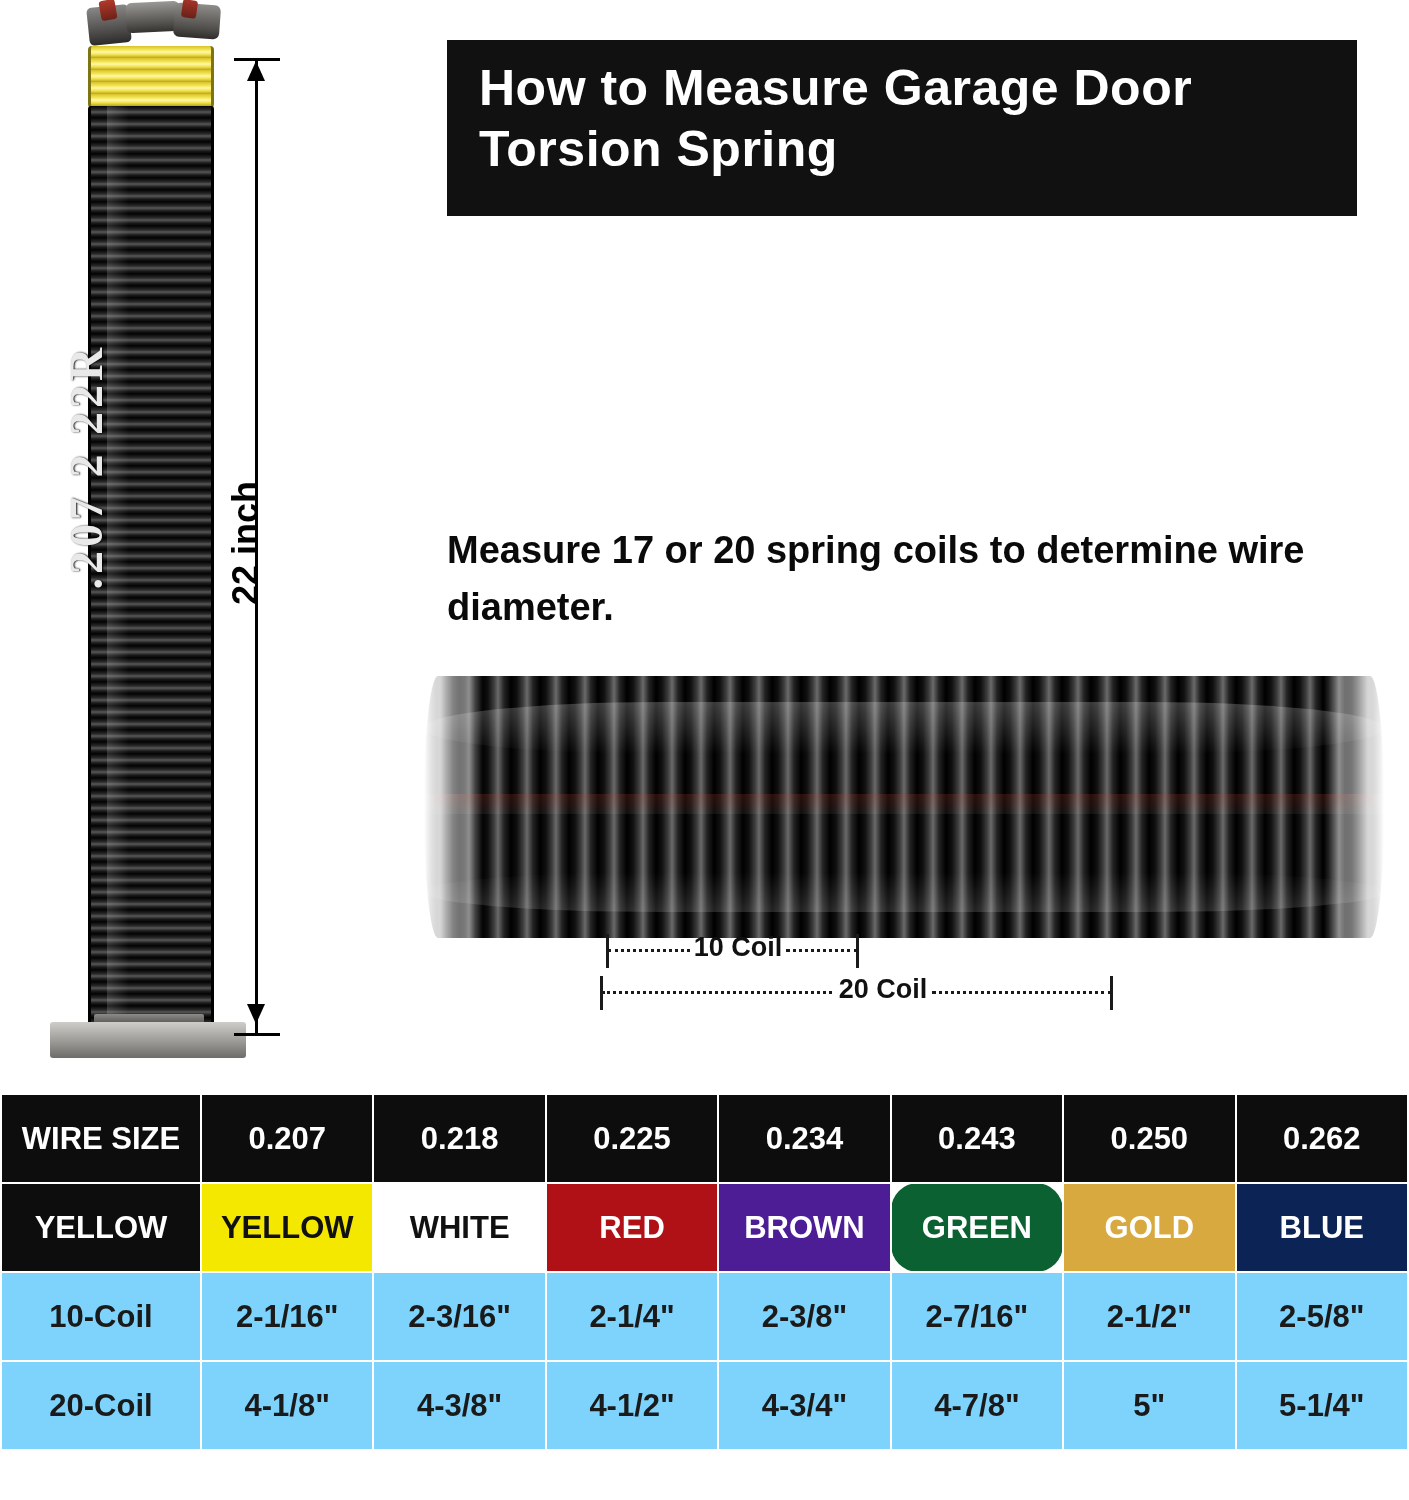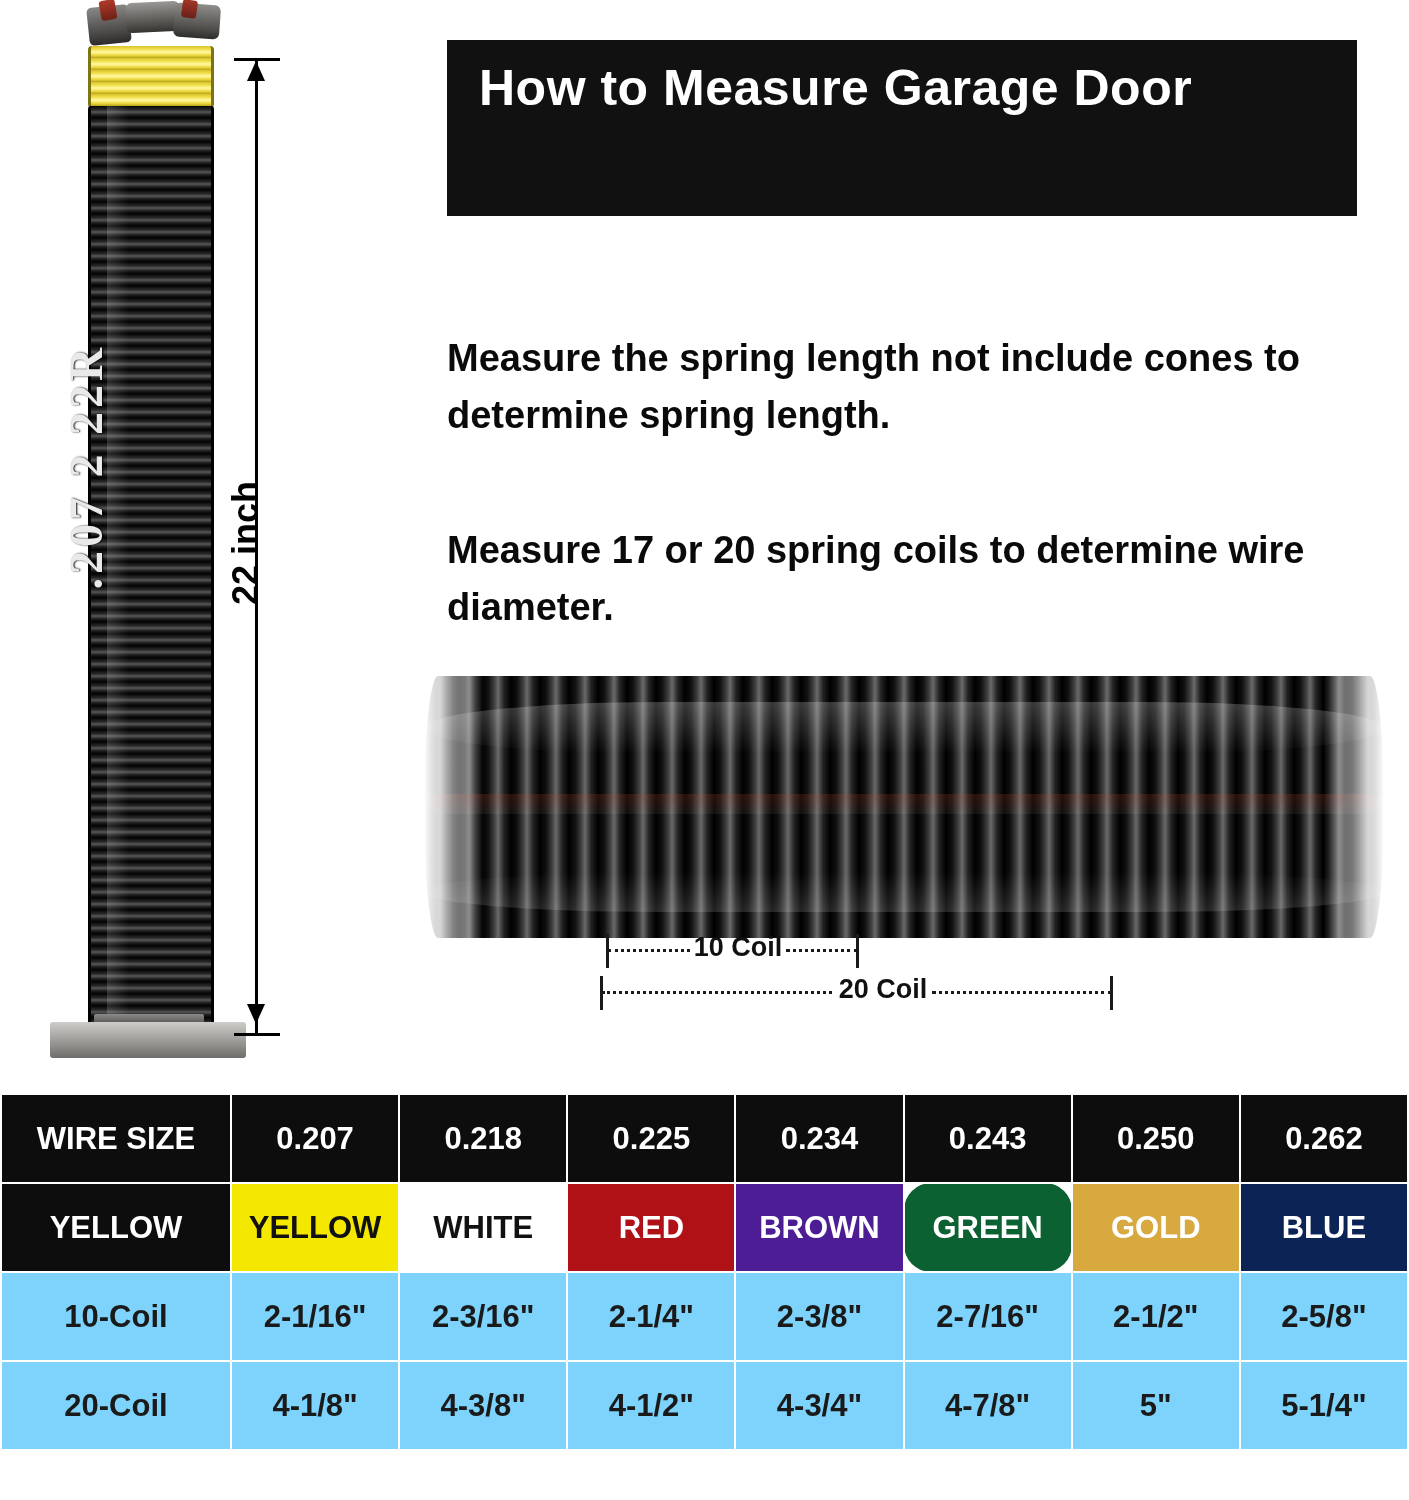--- a/index.html
+++ b/index.html
@@ -327,21 +327,21 @@
   #spec-table td {
     text-align: center;
     vertical-align: middle;
     font-size: 31px;
     font-weight: 700;
     padding: 0;
     height: 89px;
     box-sizing: border-box;
     border: 2px solid #ffffff;
   }
-  .col-head { width: 230px; }
+  .col-head { width: 200px; }
   .row-wire td { background: #0d0d0d; color: #ffffff; }
   .row-color td { color: #ffffff; }
   .label-cell { background: #0d0d0d !important; color: #ffffff !important; }
   .row-coil td { background: #7dd3fc; color: #1a1a1a; font-weight: 700; }
   .swatch-yellow { background: #f5e800; color: #111111 !important; }
   .swatch-white  { background: #ffffff; color: #111111 !important; }
   .swatch-red    { background: #b01117; color: #ffffff !important; }
   .swatch-brown  { background: #4c1d95; color: #ffffff !important; margin-top: 31px; }
   .swatch-green  { background: #0b6131; color: #ffffff !important; border-radius: 27px; }
   .swatch-gold   { background: #d7a93f; color: #ffffff !important; }
@@ -372,24 +372,24 @@
     <div class="dim-cap" id="dim-cap-bottom"></div>
     <div id="dim-line-v"></div>
     <div id="dim-arrow-top"></div>
     <div id="dim-arrow-bottom"></div>
     <div id="dim-22inch-label">22 inch</div>
   </div>
 
   <div id="title-banner">
     <div id="title-text">
       <span>How to Measure Garage Door</span><br>
+      <span>Torsion Spring</span>
     </div>
   </div>
 
-  <div class="instruction" id="instruction-1">Measure the spring length not include cones to determine spring length.</div>
   <div class="instruction" id="instruction-2">Measure 17 or 20 spring coils to determine wire diameter.</div>
 
   <div id="horizontal-spring-figure">
     <div id="hspring-body"></div>
     <div id="hspring-sheen-top"></div>
     <div id="hspring-sheen-mid"></div>
     <div id="hspring-sheen-bottom"></div>
     <div id="hspring-fade-left"></div>
     <div id="hspring-fade-right"></div>
   </div>

